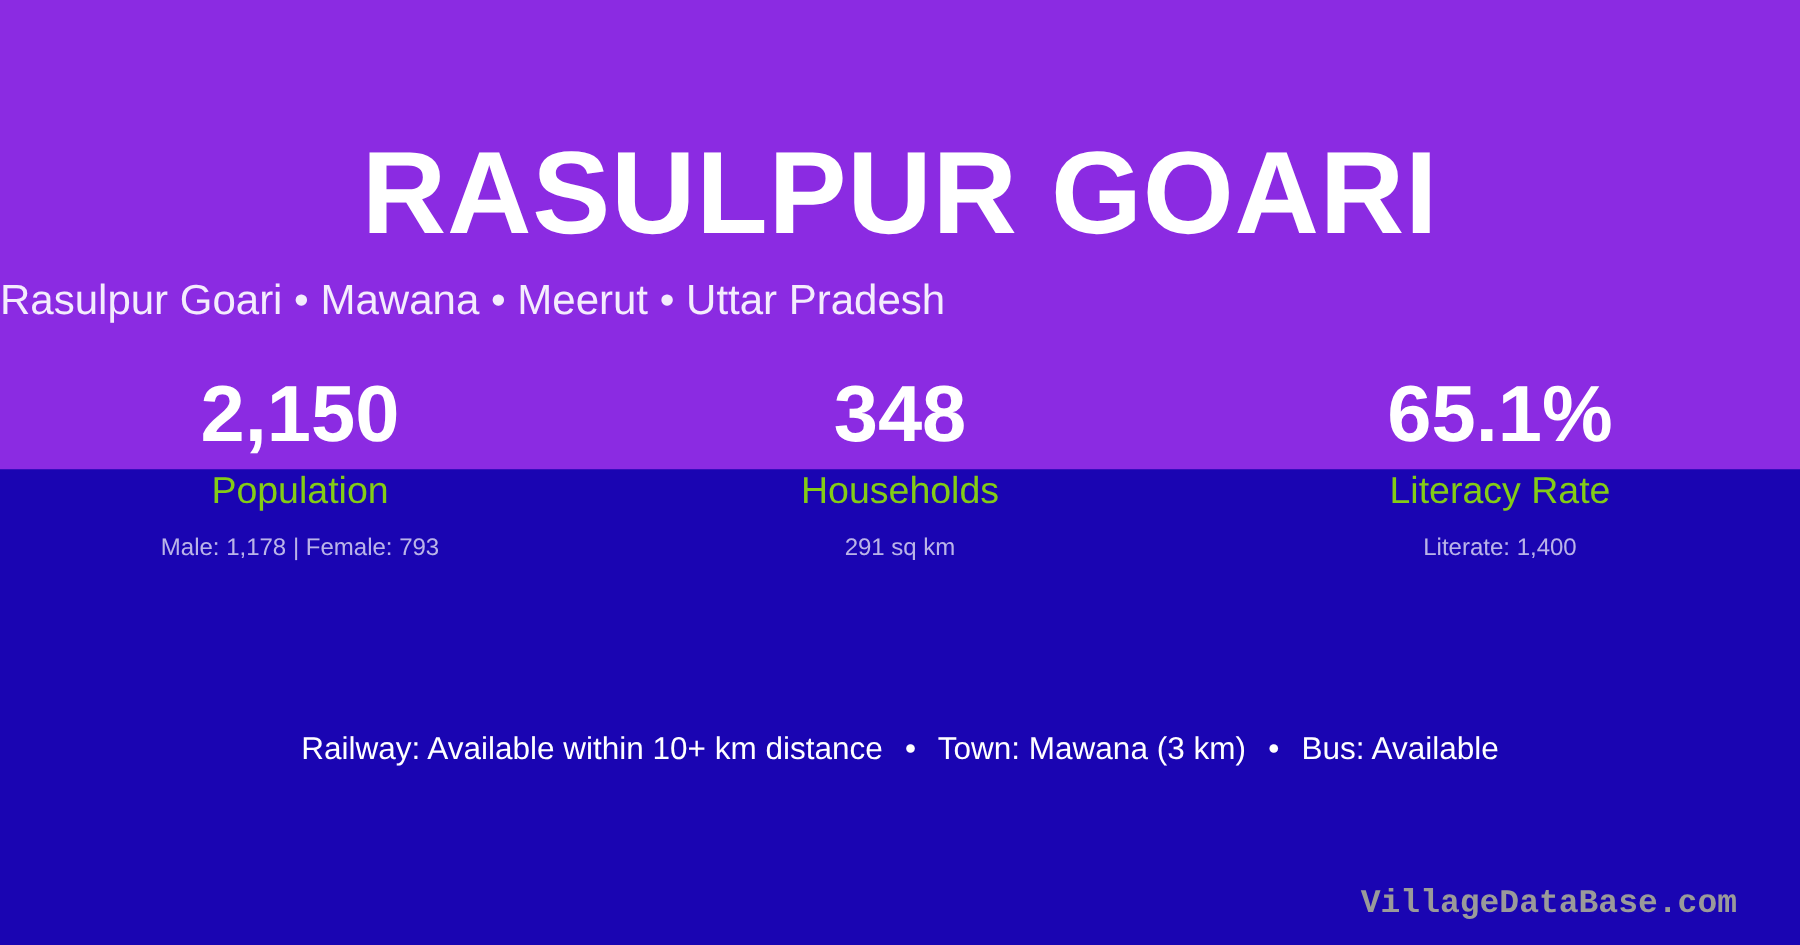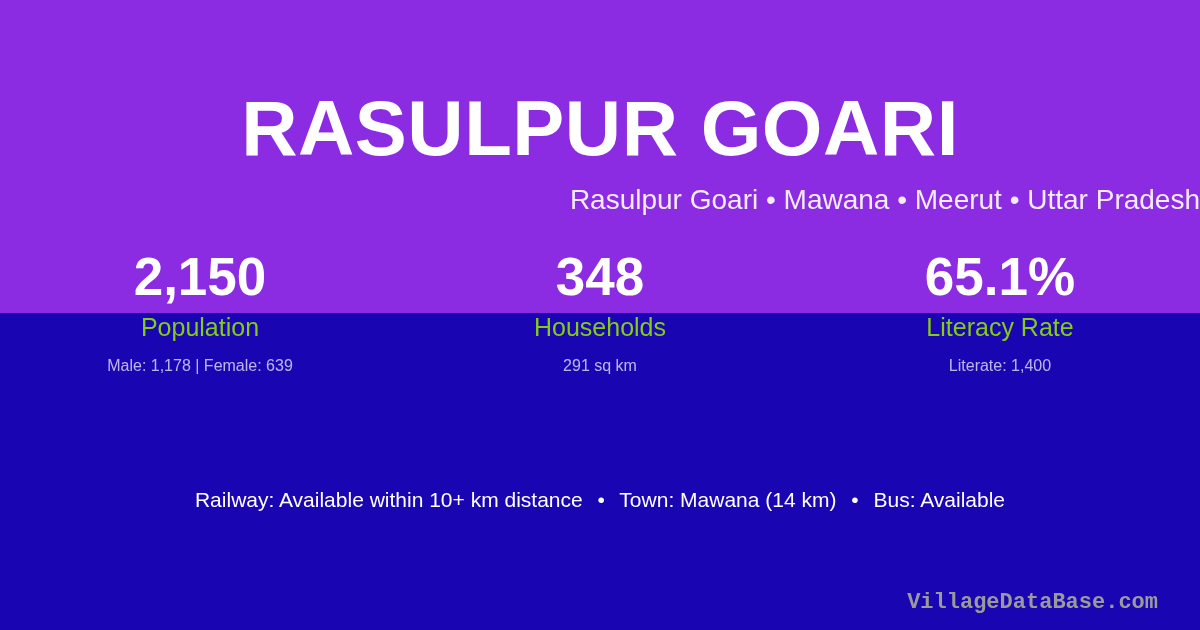--- a/index.html
+++ b/index.html
@@ -64,21 +64,21 @@
     letter-spacing: 0.5px;
     line-height: 90px;
     white-space: nowrap;
   }
 
   .subtitle {
     position: absolute;
     left: 0;
     top: 182px;
     width: 1200px;
-    text-align: right;
+    text-align: left;
     color: #f4ecfd;
     font-size: 28px;
     font-weight: normal;
     line-height: 36px;
     white-space: nowrap;
   }
 
   .stats {
     position: absolute;
     left: 0;
@@ -164,41 +164,41 @@
 
     <div class="title">RASULPUR GOARI</div>
 
     <div class="subtitle">Rasulpur Goari • Mawana • Meerut • Uttar Pradesh</div>
 
     <div class="stats">
 
       <div class="stat">
         <div class="stat-value">2,150</div>
         <div class="stat-label">Population</div>
-        <div class="stat-sub">Male: 1,178 | Female: 639</div>
+        <div class="stat-sub">Male: 1,178 | Female: 793</div>
       </div>
 
       <div class="stat">
         <div class="stat-value">348</div>
         <div class="stat-label">Households</div>
         <div class="stat-sub">291 sq km</div>
       </div>
 
       <div class="stat">
         <div class="stat-value">65.1%</div>
         <div class="stat-label">Literacy Rate</div>
         <div class="stat-sub">Literate: 1,400</div>
       </div>
 
     </div>
 
     <div class="amenities">
       <span>Railway: Available within 10+ km distance</span>
       <span class="sep">•</span>
-      <span>Town: Mawana (14 km)</span>
+      <span>Town: Mawana (3 km)</span>
       <span class="sep">•</span>
       <span>Bus: Available</span>
     </div>
 
     <div class="watermark">VillageDataBase.com</div>
 
   </div>
 </div>
 
 </body></html>

